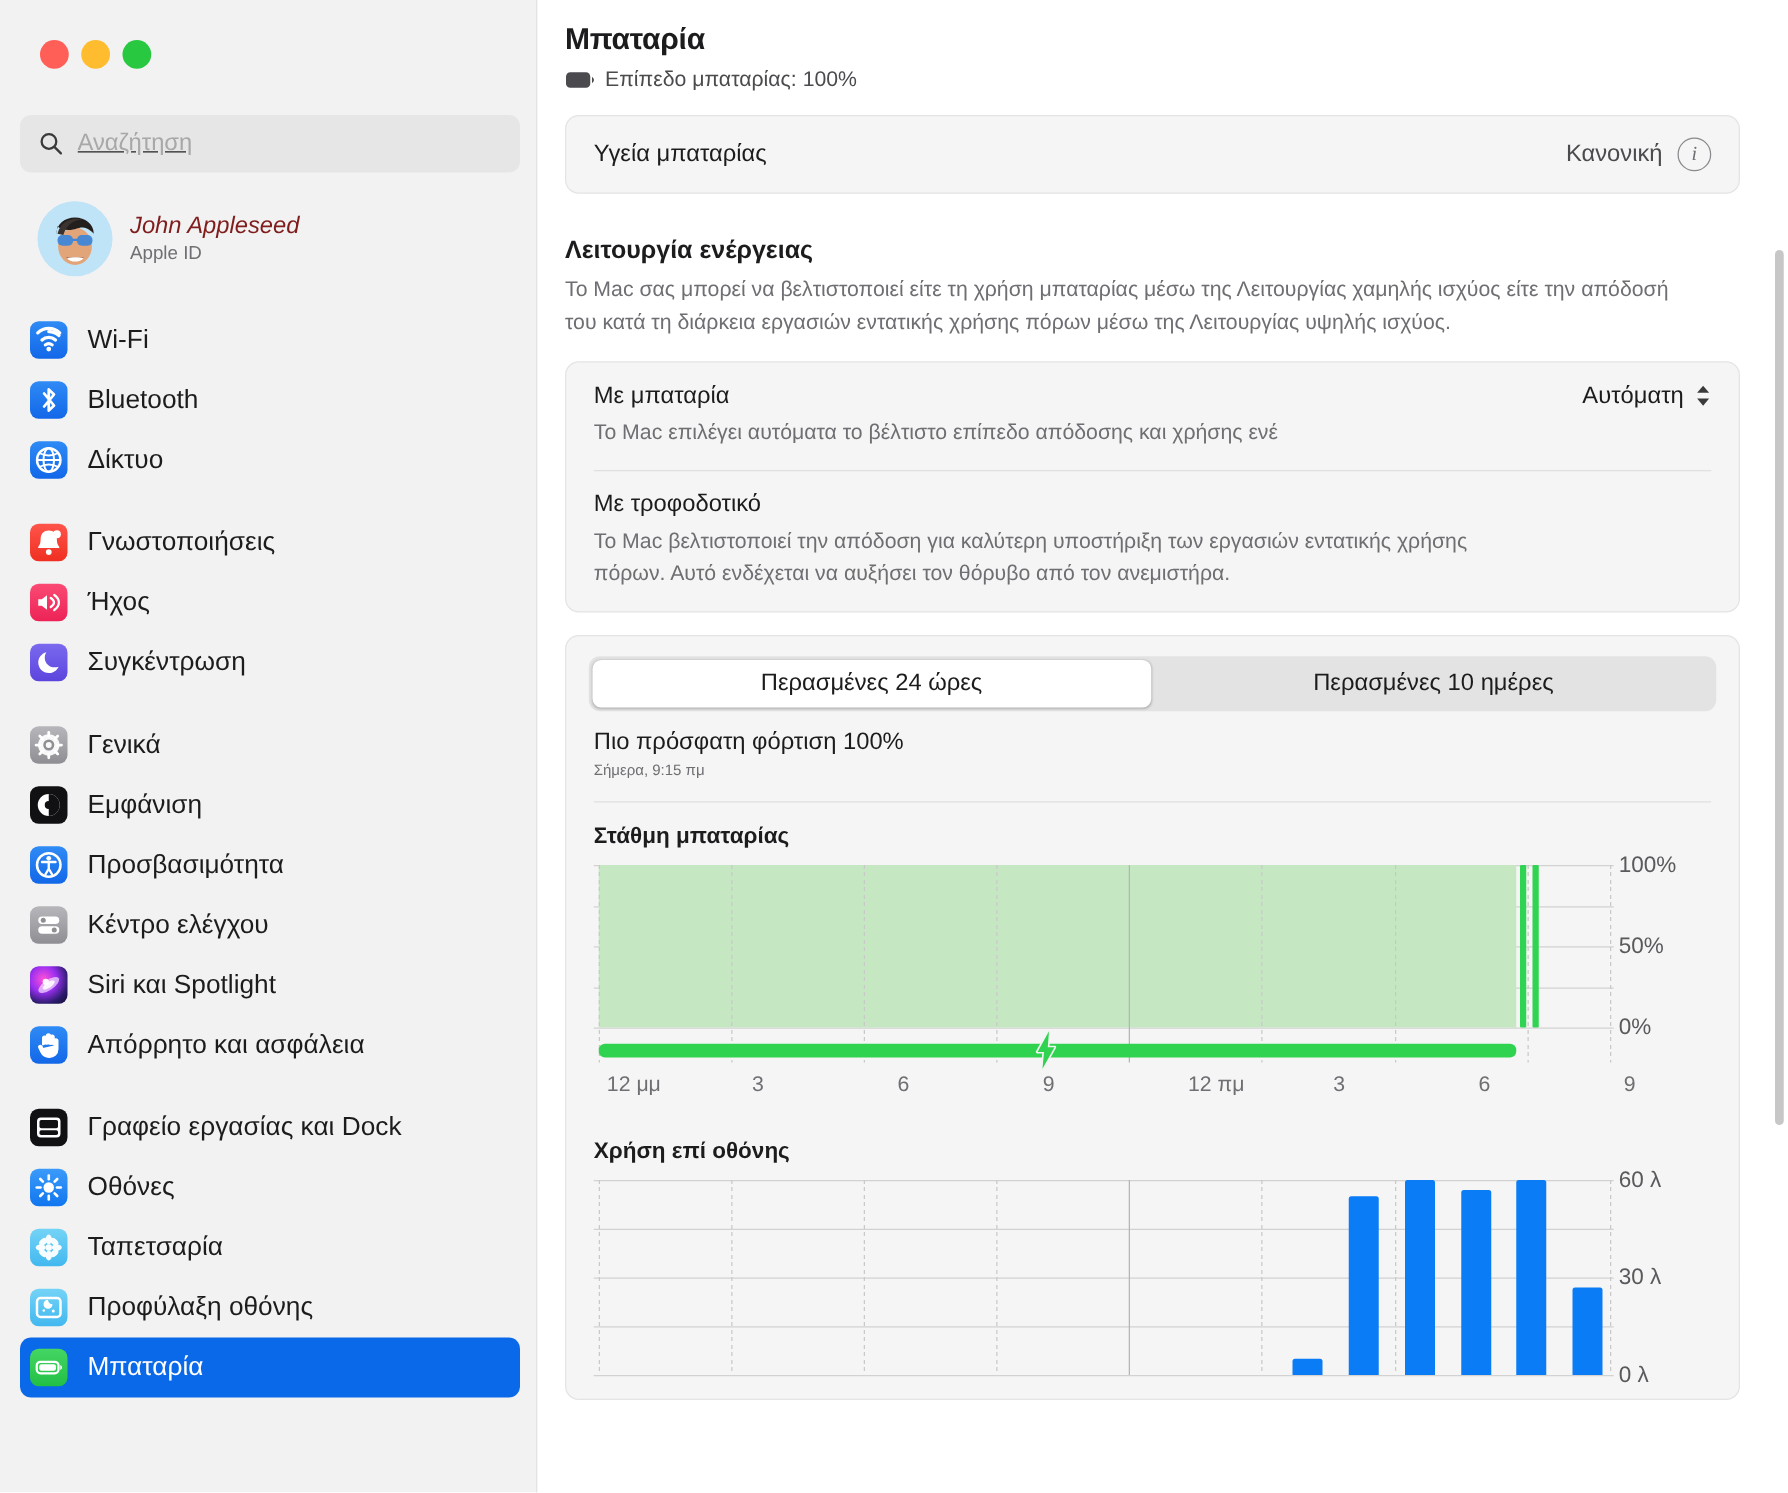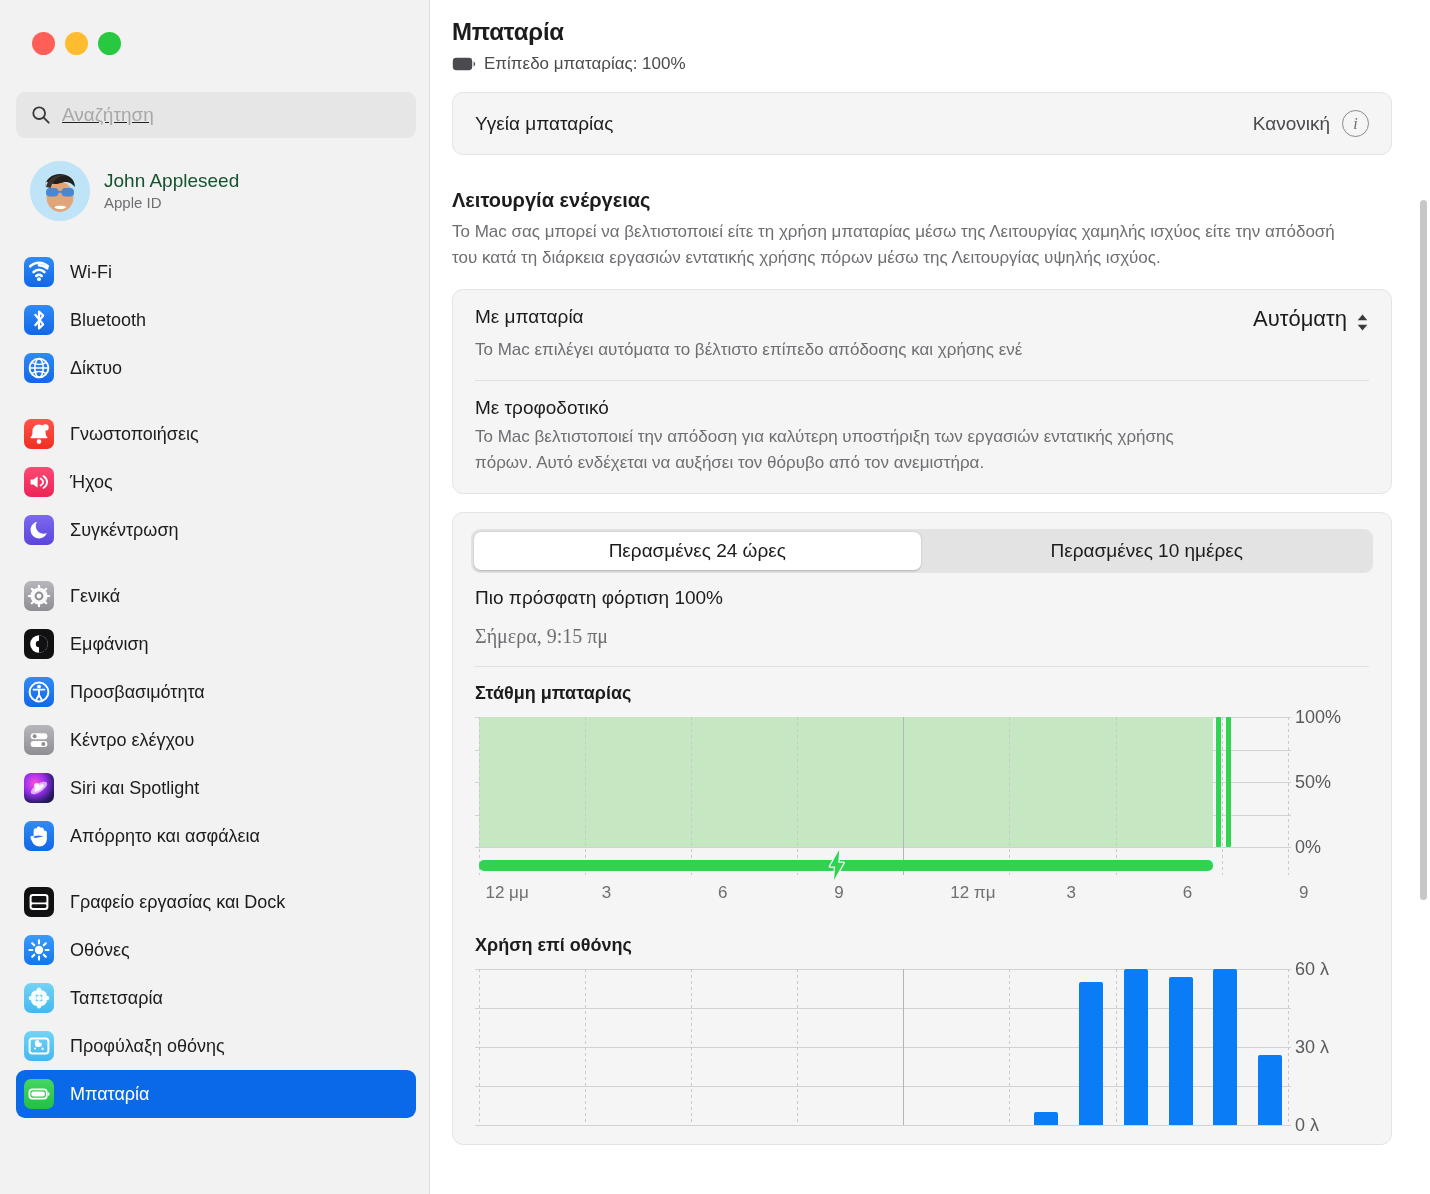--- a/index.html
+++ b/index.html
@@ -59,39 +59,39 @@
     border-radius: 8px;
     padding: 0 8px;
   }
   #avatar {
     width: 60px; height: 60px; border-radius: 50%;
     background: #bfe4f8; flex: 0 0 60px;
     position: relative; overflow: hidden;
     margin-right: 14px;
   }
   .acc-txt { display: flex; flex-direction: column; justify-content: center; }
-  .acc-name { font-size: 19px; color: #14532d; line-height: 1.25; }
+  .acc-name { font-size: 19px; color: #7f1d1d; line-height: 1.25; font-style: italic; }
   .acc-sub { font-size: 15px; color: #6e6e73; line-height: 1.3; }
 
   #nav { position: absolute; top: 248px; left: 16px; width: 400px; }
   .nav-group { margin-bottom: 18px; }
   .nav-item {
     height: 48px; display: flex; align-items: center;
     border-radius: 9px; padding: 0 8px;
     cursor: default;
   }
   .nav-item.selected { background: #0a69e8; }
   .nav-item.selected .nav-label { color: #fff; }
   .nav-icon {
     width: 30px; height: 30px; border-radius: 7px;
     flex: 0 0 30px; margin-right: 16px;
     display: flex; align-items: center; justify-content: center;
     overflow: hidden;
   }
-  .nav-label { font-size: 18px; color: #1c1c1e; white-space: nowrap; }
+  .nav-label { font-size: 21px; color: #1c1c1e; white-space: nowrap; }
 
   
   #main {
     flex: 1 1 auto; height: 1194px;
     background: #ffffff;
     position: relative; overflow: hidden;
     padding: 0;
   }
   #main-scroll { position: absolute; inset: 0; padding: 0 38px 0 22px; }
 
@@ -124,41 +124,41 @@
   .section-title { font-size: 20px; font-weight: bold; color: #1c1c1e; margin-top: 34px; }
   .section-desc { font-size: 17px; color: #6e6e73; line-height: 1.52; margin-top: 7px; max-width: 900px; }
 
   .setting-block { padding: 16px 22px 18px 22px; }
   .setting-head { display: flex; align-items: flex-start; justify-content: space-between; }
   .setting-name { font-size: 19px; color: #1c1c1e; }
   .setting-desc { font-size: 17px; color: #6e6e73; line-height: 1.5; margin-top: 5px; max-width: 700px; }
   .divider { height: 1px; background: #e0e0e0; margin: 0 22px; }
 
   .popup-btn {
-    display: flex; align-items: flex-end; gap: 9px;
-    font-size: 22px; color: #1c1c1e;
+    display: flex; align-items: center; gap: 9px;
+    font-size: 19px; color: #1c1c1e;
     position: relative; white-space: nowrap;
   }
   .chev { display: flex; flex-direction: column; gap: 2px; line-height: 0; }
 
   
   .seg {
     display: flex; background: #e3e3e3; border-radius: 9px;
     margin: 16px 18px 0 18px; padding: 3px; gap: 3px;
   }
   .seg-tab {
     flex: 1 1 0; height: 38px; border-radius: 7px;
     display: flex; align-items: center; justify-content: center;
     font-size: 19px; color: #1c1c1e;
   }
   .seg-tab.active { background: #ffffff; box-shadow: 0 0.5px 2px rgba(0,0,0,0.22); }
 
   .charge-block { padding: 14px 22px 0 22px; }
   .charge-title { font-size: 19px; color: #1c1c1e; }
-  .charge-sub { font-size: 20px; color: #6e6e73; margin-top: 16px; font-family: Liberation Serif, serif; }
+  .charge-sub { font-size: 12px; color: #6e6e73; margin-top: 4px; }
 
   .chart-title { font-size: 18px; font-weight: bold; color: #1c1c1e; padding: 0 22px; margin-bottom: 9px; }
 
   .chart-area { position: relative; margin: 0 22px; }
   .plot { position: relative; }
   .ylabels { position: absolute; right: -78px; top: 0; height: 100%; width: 74px; }
   .ylab { position: absolute; font-size: 18px; color: #5a5a5e; transform: translateY(-50%); }
 
   .xaxis { position: relative; height: 34px; margin: 0 22px; }
   .xlab { position: absolute; top: 8px; font-size: 17px; color: #6e6e73; }

